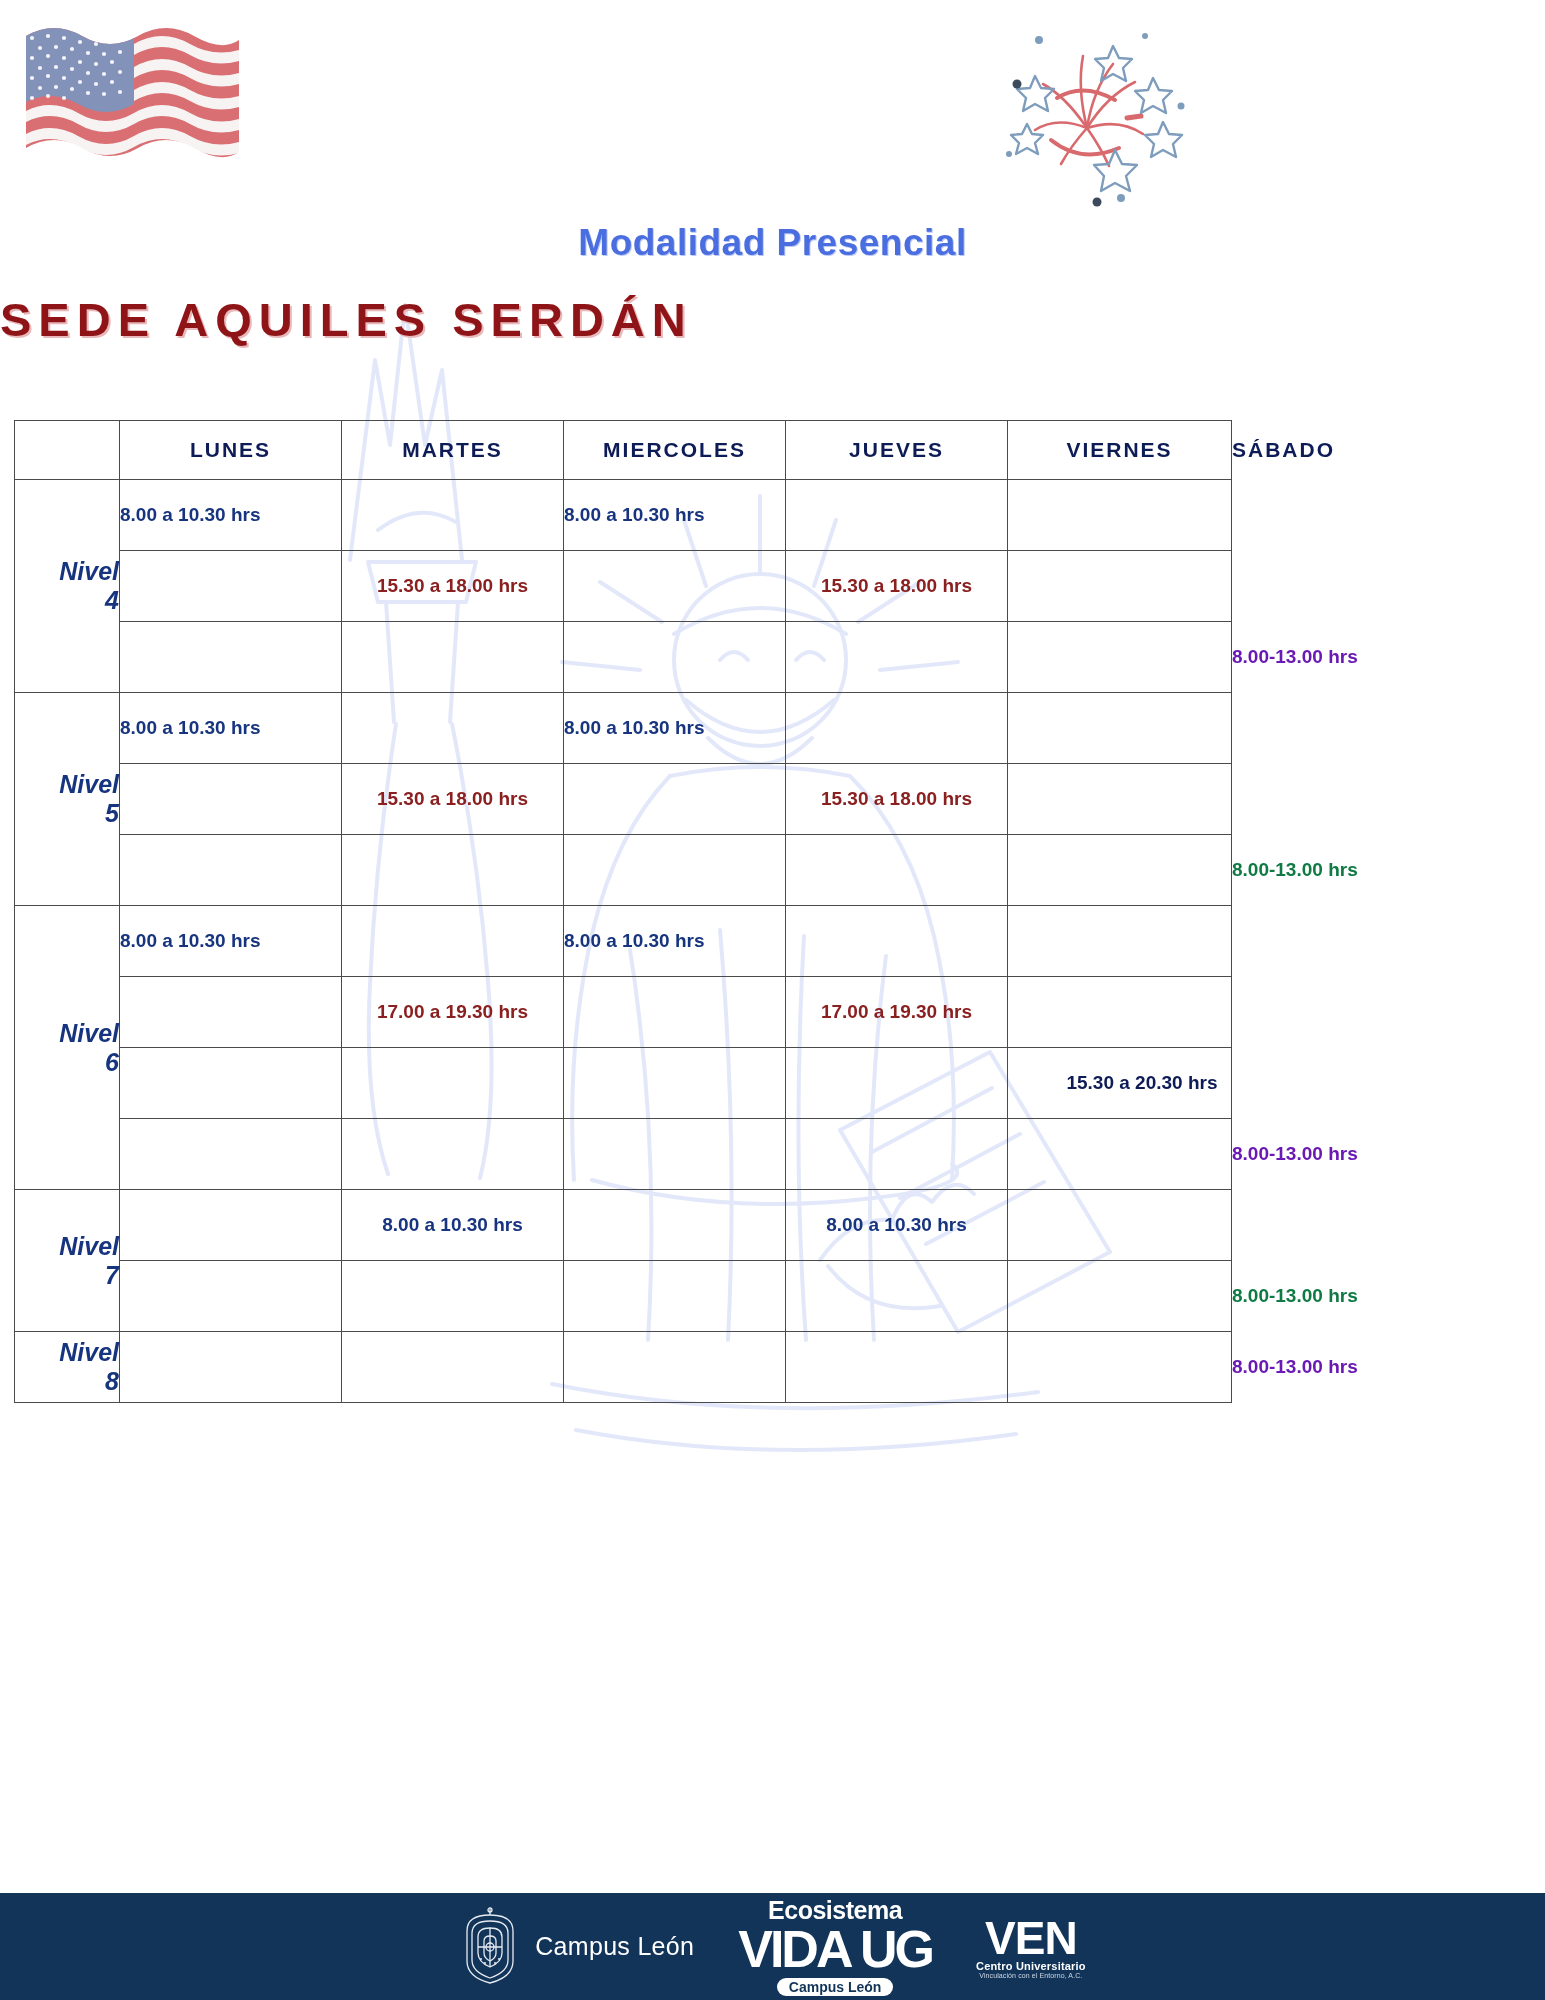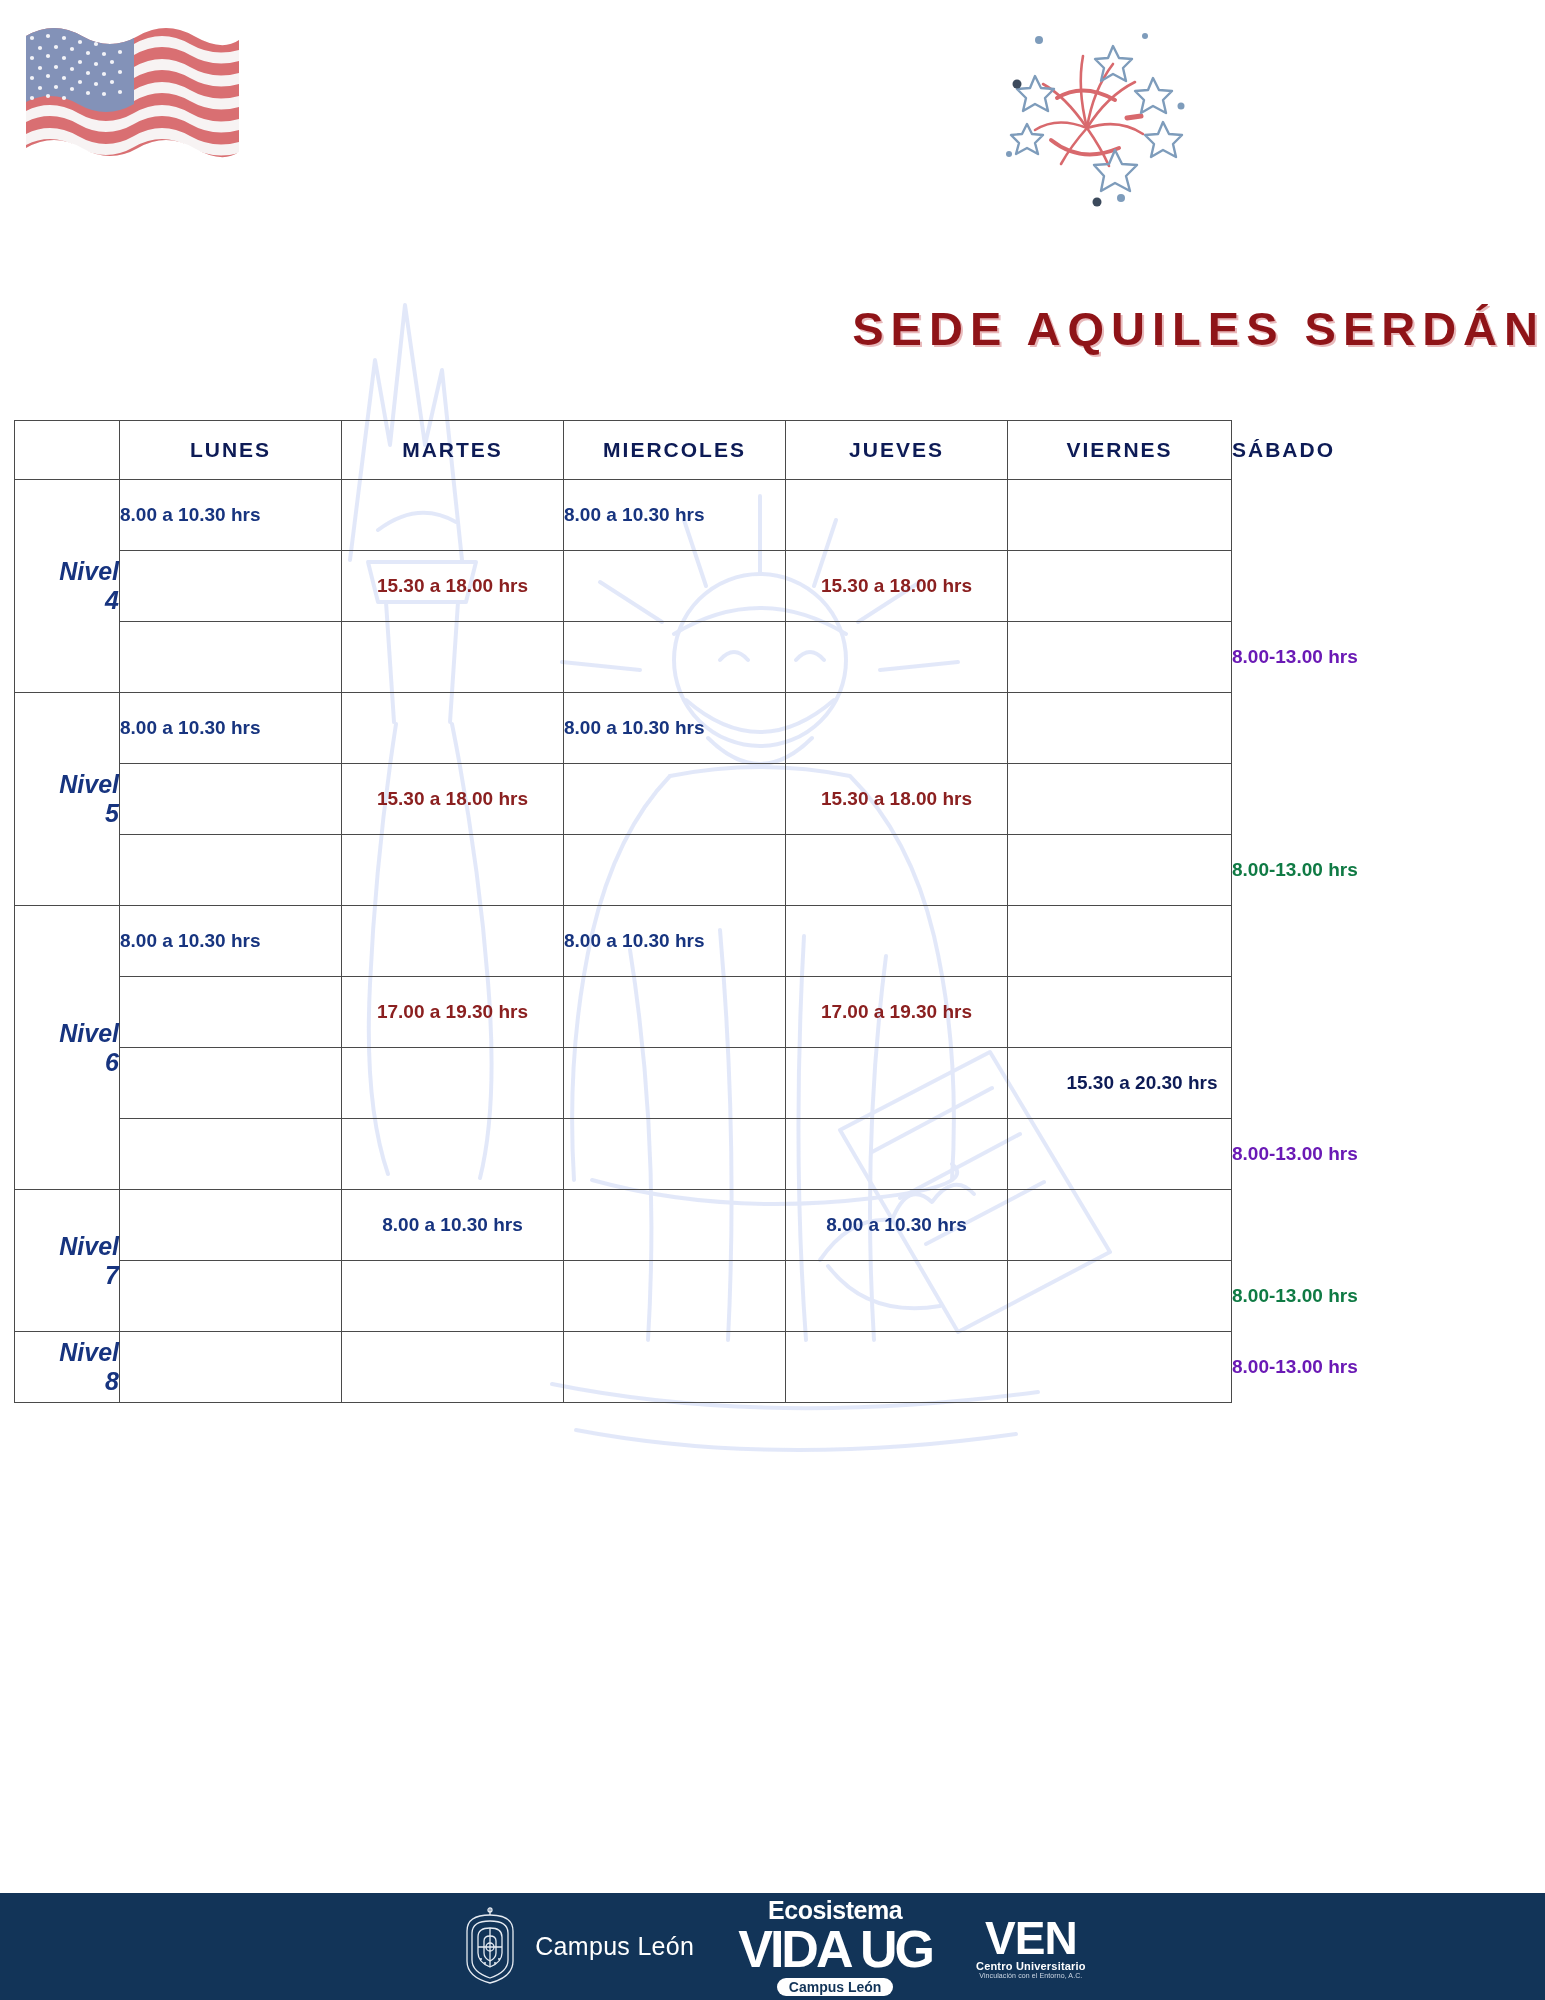--- a/index.html
+++ b/index.html
@@ -28,21 +28,21 @@
     font-size:50px;font-weight:400;letter-spacing:13px;
     color:#0d1b56;font-family:"Liberation Sans",sans-serif;
   }
   .title-modalidad{
     position:absolute;left:0;right:0;top:222px;text-align:center;
     font-size:37px;font-weight:bold;color:#4a6ee0;
     letter-spacing:.5px;
     text-shadow:1px 1px 0 #b9c8f5;
   }
   .title-sede{
-    position:absolute;left:0;right:0;top:301px;text-align:right;
+    position:absolute;left:0;right:0;top:292px;text-align:left;
     font-size:47px;font-weight:bold;color:#8f1418;
     letter-spacing:7px;
     text-shadow:2px 2px 0 #e8b9bb;
   }
 
   
   .sched-wrap{position:relative;z-index:2;margin:0 14px;}
   table.sched{
     width:1217px;border-collapse:collapse;table-layout:fixed;
     background:transparent;
@@ -235,20 +235,21 @@
       <circle cx="186" cy="86" r="3.5"></circle>
         <circle cx="126" cy="178" r="4"></circle>
       <circle cx="14" cy="134" r="3"></circle>
     </g>
     <g fill="#3c4a5c">
       <circle cx="22" cy="64" r="4.5"></circle>
         <circle cx="102" cy="182" r="4.5"></circle>
     </g>
   </svg>
 
+  <div class="title-modalidad">Modalidad Presencial</div>
   <div class="title-sede">SEDE AQUILES SERDÁN</div>
 </div>
 
 <div class="sched-wrap">
   <table class="sched">
     <colgroup>
       <col class="c-nivel">
         <col class="c-day">
         <col class="c-day">
         <col class="c-day">

